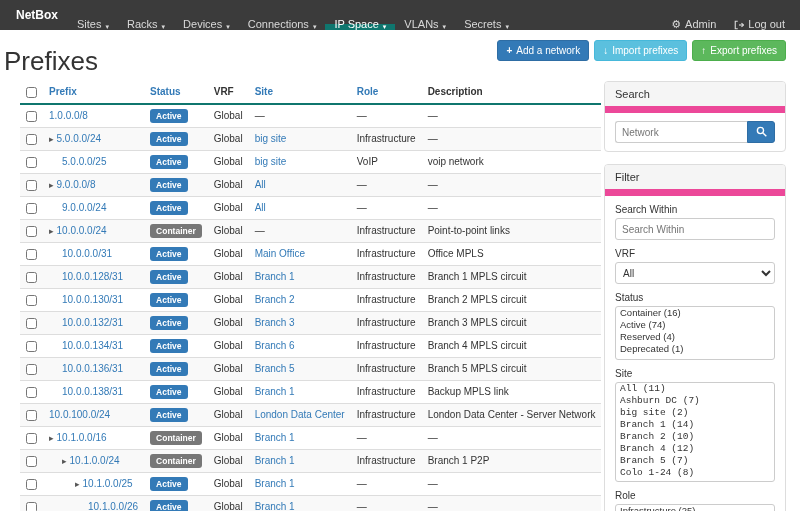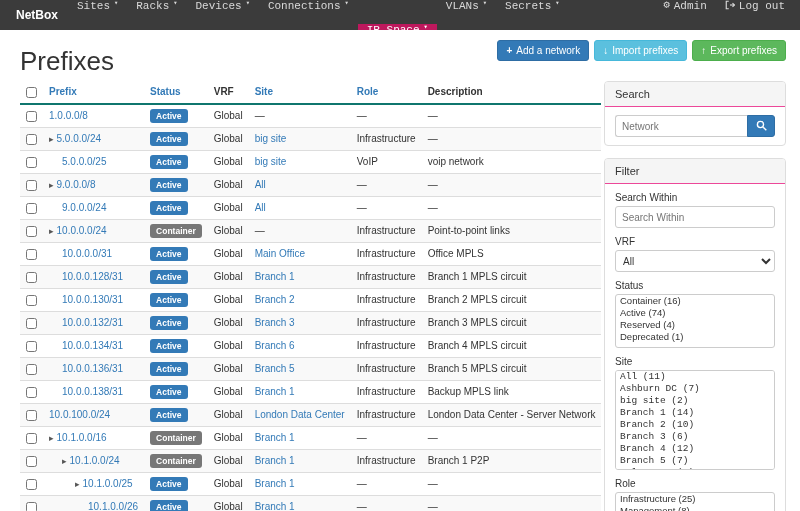--- a/index.html
+++ b/index.html
@@ -2,28 +2,28 @@
 <html><head>
 <meta charset="utf-8">
 <style>
   * { box-sizing: border-box; margin: 0; padding: 0; }
   html, body { width: 800px; height: 511px; overflow: hidden; }
   body { font-family: "Liberation Sans", "DejaVu Sans", sans-serif; background: #fff; color: #333; }
 
   
   .navbar { height: 30px; background: #3b3b3b; display: flex; align-items: stretch; padding: 0 6px; }
   .brand { color: #fff; font-size: 12px; font-weight: bold; display: flex; align-items: center; padding: 0 10px; cursor: pointer; }
-  .nav-item { display: flex; align-items: flex-start; gap: 4px; padding: 0 9px; color: #d9d9d9; font-size: 11px; cursor: pointer; white-space: nowrap; font-family: Liberation Mono, monospace; }
-  .nav-item.active { background: #be185d; color: #fff; margin-top: 24px; }
+  .nav-item { display: flex; align-items: flex-end; gap: 4px; padding: 0 9px; color: #d9d9d9; font-size: 11px; cursor: pointer; white-space: nowrap; }
+  .nav-item.active { background: #0f766e; color: #fff; margin-top: 24px; }
   .nav-caret { font-size: 7px; line-height: 1; }
   .nav-spacer { flex: 1; }
   .nav-ic { font-size: 11px; line-height: 1; color: #d9d9d9; display: flex; align-items: center; }
 
   
-  .page-header { display: flex; justify-content: space-between; align-items: flex-start; padding: 8px 14px 0 20px; }
+  .page-header { display: flex; justify-content: space-between; align-items: flex-start; padding: 8px 14px 0 4px; }
   h1 { font-size: 26px; font-weight: 400; color: #333; margin-top: 8px; }
   .actions { margin-top: 2px; display: flex; gap: 5px; }
   .btn { display: inline-flex; align-items: center; gap: 4px; font-size: 10px; color: #fff; border-radius: 3px; padding: 4px 8px; border: 1px solid transparent; cursor: pointer; font-family: inherit; white-space: nowrap; }
   .btn-primary { background: #337ab7; border-color: #2e6da4; }
   .btn-info    { background: #5bc0de; border-color: #46b8da; }
   .btn-success { background: #5cb85c; border-color: #4cae4c; }
   .btn .ic { font-size: 10px; font-weight: bold; line-height: 1; }
 
   
   .main-row { display: flex; gap: 14px; padding: 4px 14px 0 20px; align-items: flex-start; }
@@ -39,21 +39,21 @@
   input[type=checkbox] { width: 11px; height: 11px; margin: 0; vertical-align: middle; }
   a.lnk { color: #337ab7; text-decoration: none; cursor: pointer; }
   a.lnk.plain { color: #333; cursor: default; }
   .tcaret { color: #555; font-size: 9px; margin-right: 3px; cursor: pointer; }
   .indent { display: inline-block; height: 1px; }
   .badge { display: inline-block; padding: 2px 6px; border-radius: 3px; color: #fff; font-size: 8.5px; font-weight: bold; background: #777; }
 
   
   .sidebar { width: 182px; flex-shrink: 0; }
   .panel { border: 1px solid #ddd; border-radius: 4px; margin-bottom: 12px; background: #fff; }
-  .panel-heading { background: #f5f5f5; border-bottom: 1px solid #ec4899; padding: 6px 10px; font-size: 11px; color: #333; border-radius: 3px 3px 0 0; }
+  .panel-heading { background: #f5f5f5; border-bottom: 7px solid #ec4899; padding: 6px 10px; font-size: 11px; color: #333; border-radius: 3px 3px 0 0; }
   .panel-body { padding: 8px 10px; }
   .input-group { display: flex; }
   .input-group input { flex: 1; min-width: 0; height: 22px; border: 1px solid #ccc; border-right: none; border-radius: 3px 0 0 3px; padding: 2px 6px; font-size: 10px; font-family: inherit; }
   .search-btn { width: 28px; height: 22px; background: #337ab7; border: 1px solid #2e6da4; border-radius: 0 3px 3px 0; display: flex; align-items: center; justify-content: center; cursor: pointer; }
   .flabel { display: block; font-size: 10px; margin: 8px 0 3px; color: #333; }
   .flabel.first { margin-top: 0; }
   .ftext, .fselect { width: 100%; height: 22px; border: 1px solid #ccc; border-radius: 3px; padding: 2px 6px; font-size: 10px; font-family: inherit; background: #fff; color: #333; }
   .fselect { padding: 2px 3px; }
   .listbox { border: 1px solid #ccc; border-radius: 3px; overflow-y: scroll; background: #fff; }
   .listbox .opt { font-size: 9.5px; line-height: 12px; padding: 0 4px; cursor: pointer; white-space: nowrap; }
@@ -348,21 +348,20 @@
           <div class="opt">Deprecated (1)</div>
         </div>
 
         <label class="flabel">Site</label>
         <div class="listbox" id="site-listbox">
           <div class="opt">All (11)</div>
           <div class="opt">Ashburn DC (7)</div>
           <div class="opt">big site (2)</div>
           <div class="opt">Branch 1 (14)</div>
           <div class="opt">Branch 2 (10)</div>
-          <div class="opt">Branch 3 (6)</div>
           <div class="opt">Branch 4 (12)</div>
           <div class="opt">Branch 5 (7)</div>
           <div class="opt">Colo 1-24 (8)</div>
         </div>
 
         <label class="flabel">Role</label>
         <div class="listbox" id="role-listbox">
           <div class="opt">Infrastructure (25)</div>
           <div class="opt">Management (8)</div>
 

